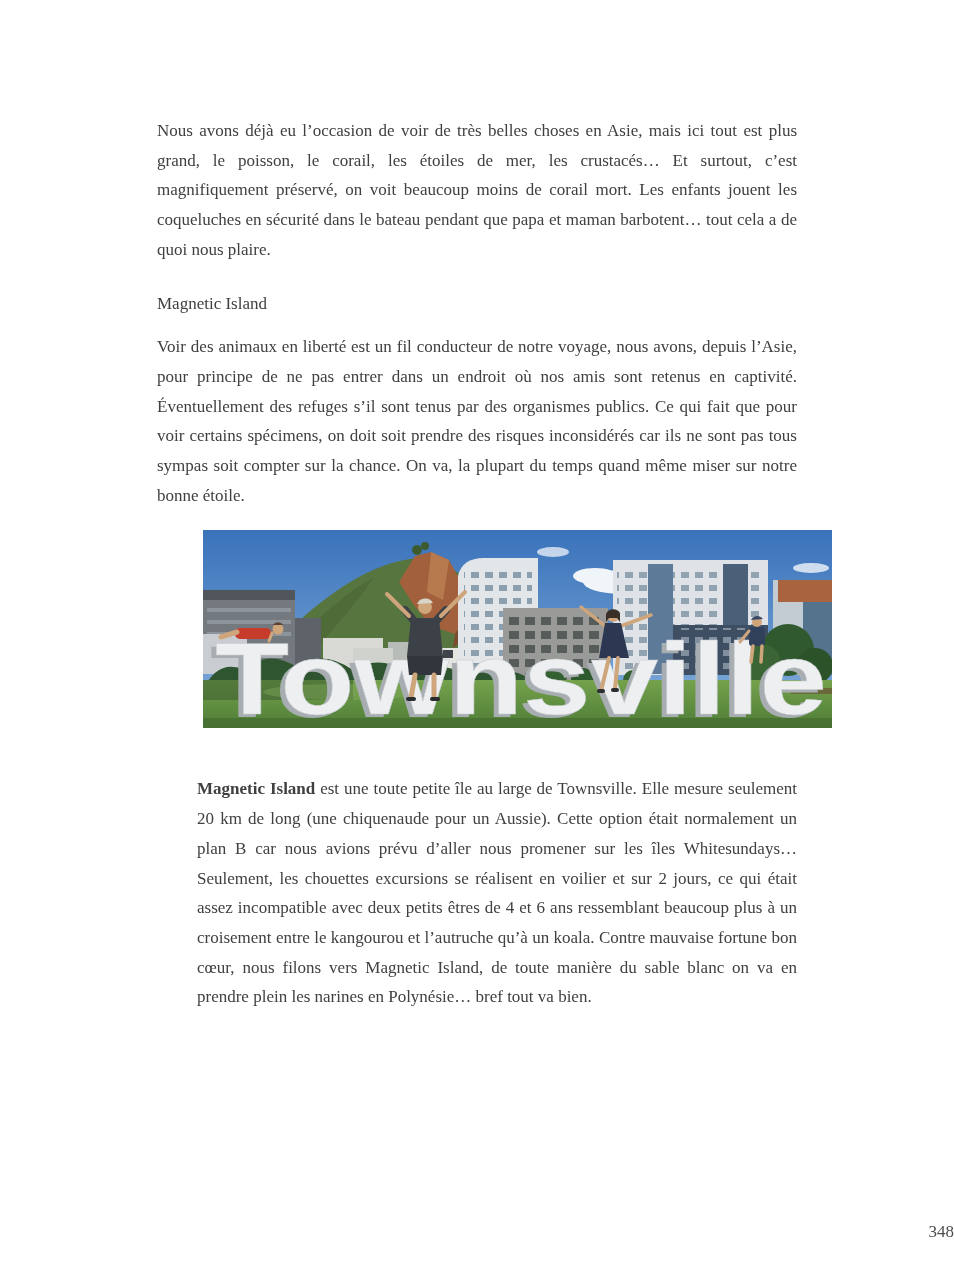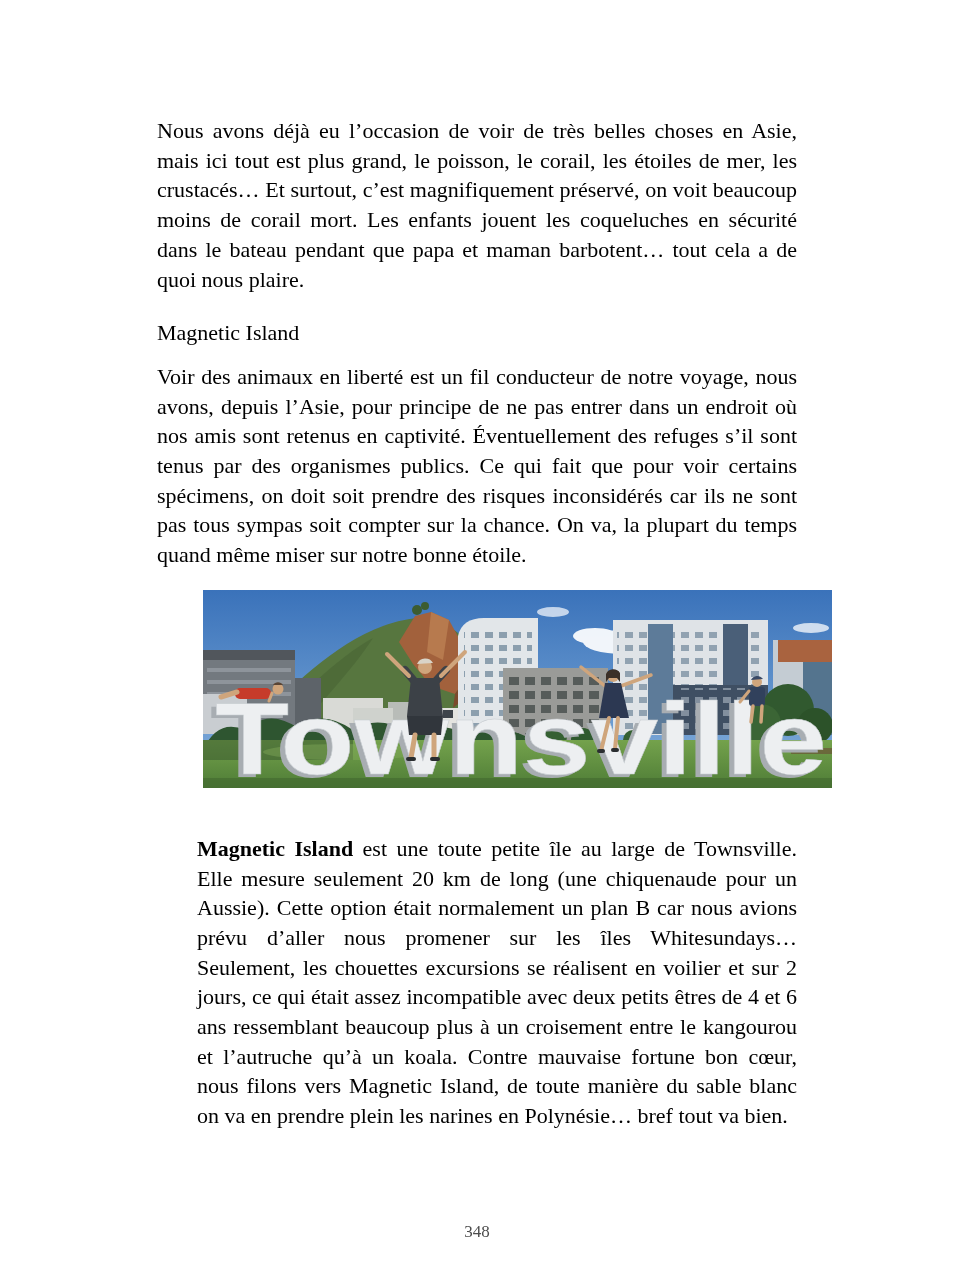--- a/index.html
+++ b/index.html
@@ -10,23 +10,23 @@
     overflow:hidden;
     font-family:"Liberation Serif", serif;
   }
   .page-content{
     position:absolute;
     left:157px;top:116px;
     width:640px;
   }
   .body-text{
     margin:0;
-    font-size:22px;
+    font-size:17px;
     line-height:29.7px;
-    color:#000000;
+    color:#404040;
     text-align:justify;
     hyphens:none;
   }
   .section-heading{
     margin:24px 0 14px 0;
     text-align:left;
   }
   .para-after-photo{
     margin-top:46px;
     margin-left:40px;
@@ -35,21 +35,21 @@
     margin:20px 0 0 6px;
     width:629px;height:198px;
     line-height:0;
     padding-left:40px;
   }
   .photo-figure svg{display:block;}
   .page-number{
     position:absolute;
     left:0;right:0;
     bottom:34px;
-    text-align:center;
+    text-align:right;
     font-size:17px;
     color:#4d4d4d;
   }
   .sign-text{
     font-family:"Liberation Sans", sans-serif;
     font-weight:bold;
   }
 </style>
 </head>
 <body>

